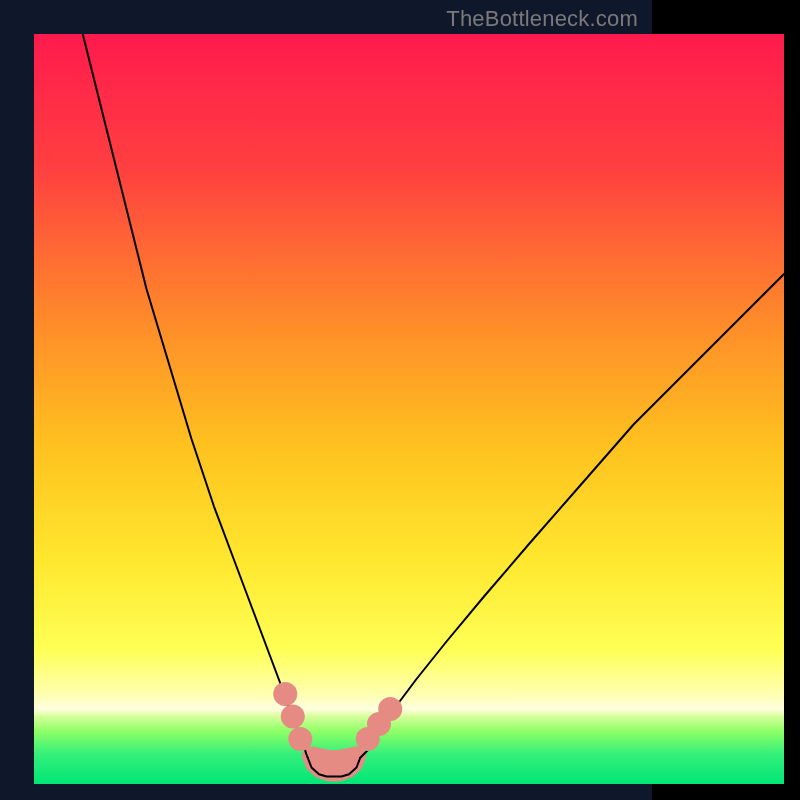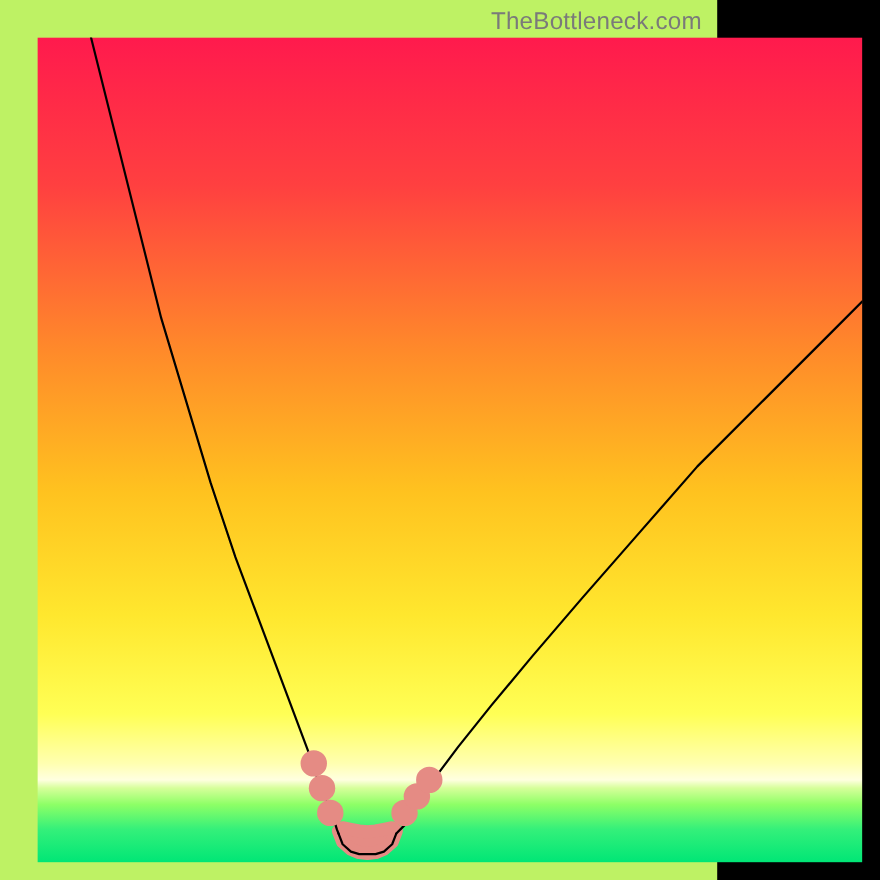--- a/index.html
+++ b/index.html
@@ -10,21 +10,21 @@
     background: #000;
     overflow: hidden;
     font-family: Arial, Helvetica, sans-serif;
   }
   .frame {
     position: absolute;
     left: 0;
     top: 0;
     width: 652px;
     height: 800px;
-    background: #bef264;
+    background: #0f172a;
   }
   .plot {
     position: absolute;
     left: 34px;
     top: 34px;
     width: 750px;
     height: 750px;
     
   }
   .watermark {

